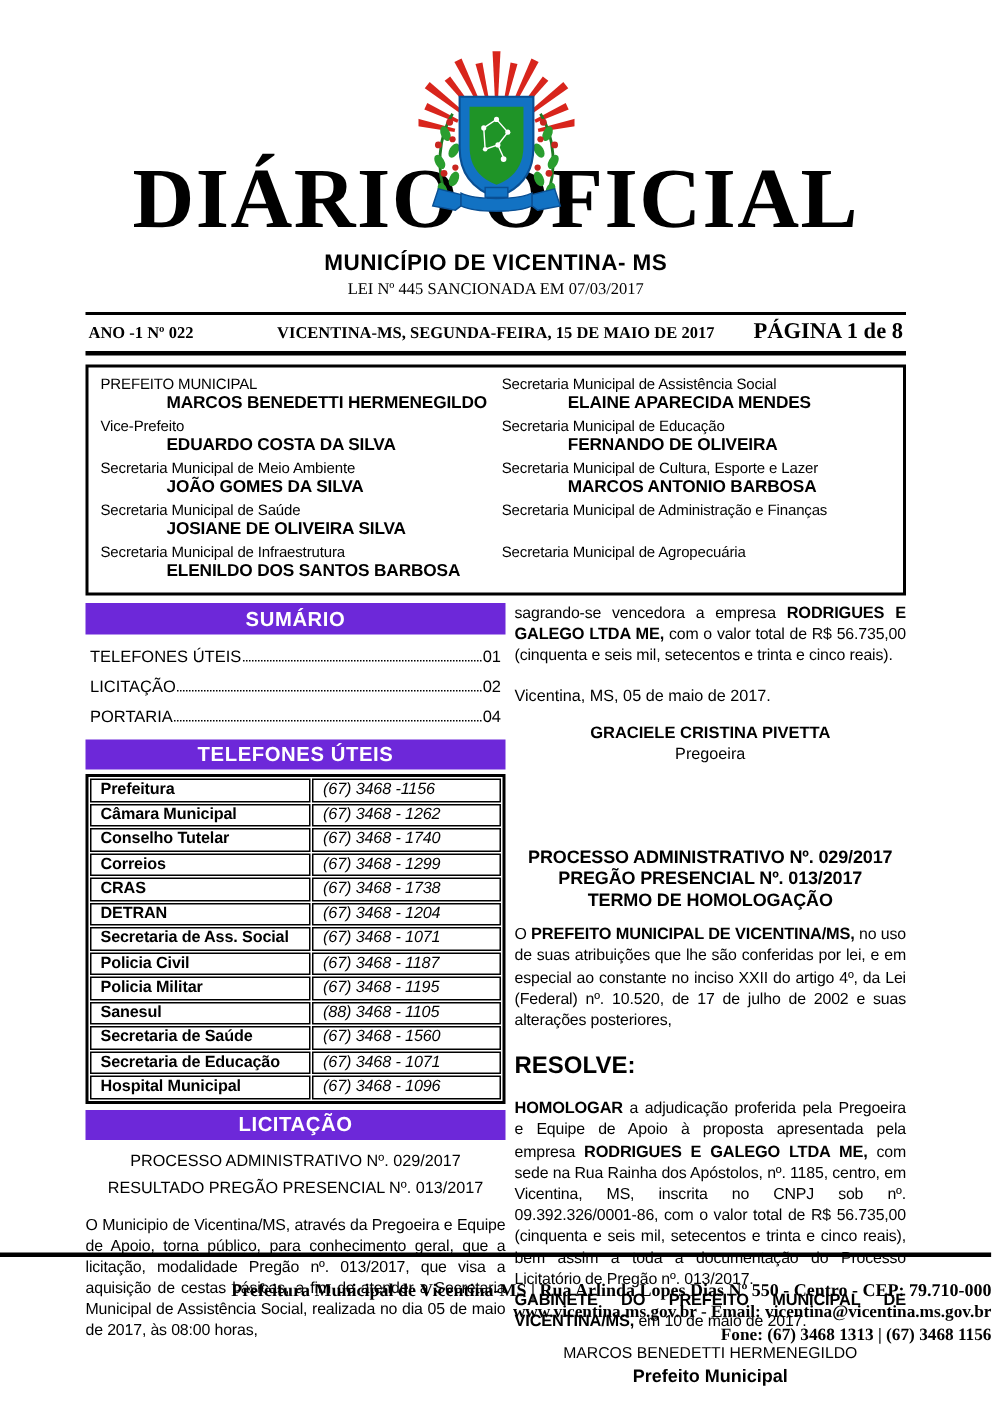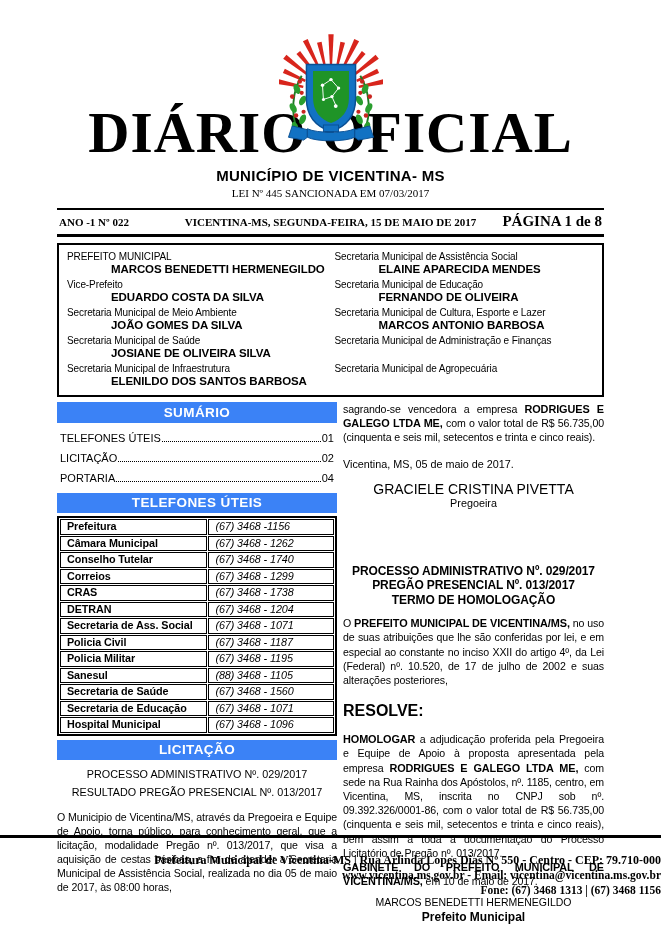--- a/index.html
+++ b/index.html
@@ -39,21 +39,21 @@
   .off-col { width:50%; padding:0 4px; }
   .off-role { font-size:10px; line-height:11.5px; letter-spacing:-0.1px; }
   .off-name { font-size:11.5px; line-height:13px; font-weight:bold; padding-left:44px; min-height:13px; margin-bottom:3.5px; letter-spacing:-0.1px; }
 
   
   .columns { display:flex; margin-top:5px; }
   .col-left  { width:280px; }
   .col-right { flex:1; margin-left:6px; }
 
   .section-bar {
-    background:#3b82f6; color:#fff; font-weight:bold; font-size:13.5px;
+    background:#6d28d9; color:#fff; font-weight:bold; font-size:13.5px;
     text-align:center; padding:2.5px 0 3px 0; letter-spacing:0.4px;
   }
   .col-left .section-bar + * { }
 
   
   .toc { padding:2px 3px 1px 3px; }
   .toc-item { display:flex; align-items:baseline; margin:7px 0; font-size:11px; line-height:13px; }
   .toc-dots { flex:1; border-bottom:1.6px dotted #000; margin:0 1px 2px 1px; }
 
   
@@ -67,21 +67,21 @@
   .lic-headings div { margin-bottom:4px; }
   .body-text {
     margin-top:11px; font-size:10.6px; line-height:14px; text-align:justify; letter-spacing:-0.1px;
   }
 
   
   .r-par { font-size:10.6px; line-height:14.2px; text-align:justify; letter-spacing:-0.1px; }
   .r-par b { font-size:10.9px; }
   .r-date { font-size:10.8px; margin-top:13px; }
   .sig { text-align:center; }
-  .sig .sig-name-b { font-weight:normal; font-size:14px; line-height:14px; }
+  .sig .sig-name-b { font-weight:bold; font-size:11px; line-height:14px; }
   .sig .sig-role   { font-size:10.8px; line-height:14px; }
   .sig-1 { margin-top:12px; }
   .r-heading { margin-top:54px; text-align:center; font-weight:bold; font-size:12px; line-height:14.5px; letter-spacing:-0.1px; }
   .r-preamble { margin-top:9px; }
   .r-resolve { margin-top:15px; font-weight:bold; font-size:16px; }
   .r-homologar { margin-top:12px; }
   .sig-2 { margin-top:7px; }
   .sig-2 .sig-name-plain { font-size:10.5px; line-height:15px; }
   .sig-2 .sig-role-b { font-weight:bold; font-size:12px; line-height:15px; }
 

